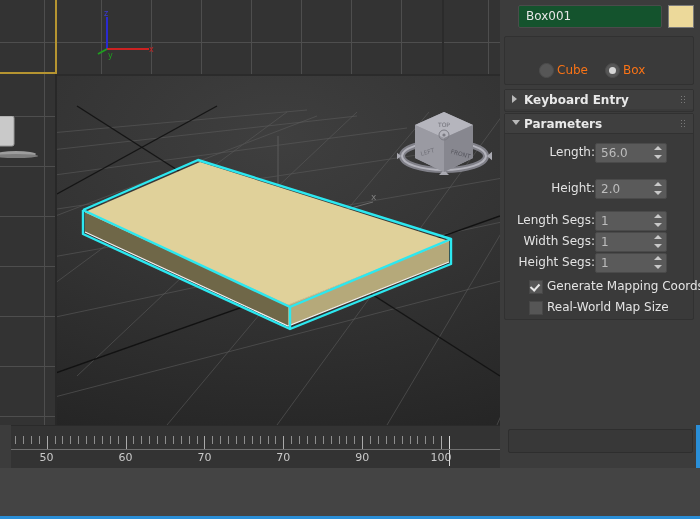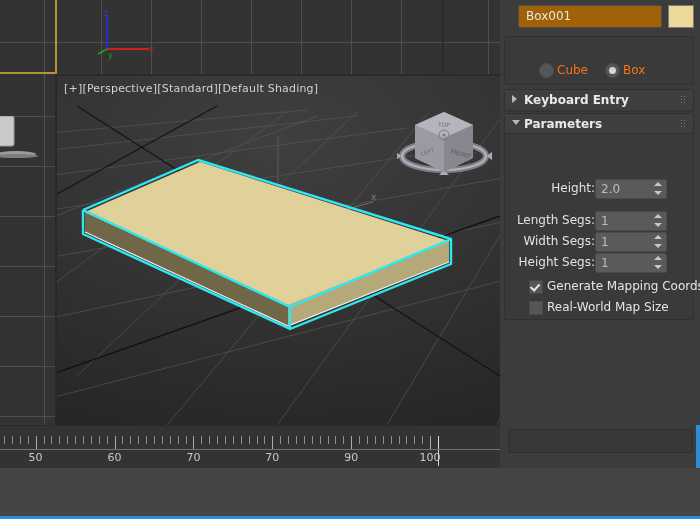--- a/index.html
+++ b/index.html
@@ -35,21 +35,21 @@
   
   #persp-svg{position:absolute;left:0;top:0;width:443px;height:349px;}
 
   
   #box-obj{position:absolute;left:0;top:0;width:443px;height:349px;}
 
   
   #viewcube{position:absolute;left:340px;top:24px;width:95px;height:80px;}
 
   
-  #trackbar{position:absolute;left:0;top:425px;width:500px;height:43px;background:#333333;border-top:1px solid #2a2a2a;text-align:right;}
+  #trackbar{position:absolute;left:11px;top:425px;width:500px;height:43px;background:#333333;border-top:1px solid #2a2a2a;text-align:right;}
   #ruler{position:absolute;left:0;top:10px;width:500px;height:20px;}
   .tick{position:absolute;top:0;width:1px;background:#8e8e8e;}
   .tick.major{height:14px;background:#aaaaaa;}
   .tick.minor{height:8px;}
   .tlabel{position:absolute;top:15px;transform:translateX(-50%);font-size:11px;color:#c9c9c9;}
   #ruler-base{position:absolute;left:0;top:23px;width:500px;height:1px;background:#6f6f6f;}
   #timecursor{position:absolute;top:0;width:1px;height:30px;background:#d8d8d8;}
 
   
   #trackbar-right{position:absolute;left:500px;top:425px;width:200px;height:43px;background:#3c3c3c;}
@@ -58,21 +58,21 @@
   
   #statusbar{position:absolute;left:0;top:468px;width:700px;height:51px;background:#444444;}
 
   #bottom-accent{position:absolute;left:0;top:516px;width:700px;height:3px;background:#2a8fd8;}
 
   
   #cmdpanel{position:absolute;left:500px;top:0;width:200px;height:425px;background:#3c3c3c;}
   #panel-edge{position:absolute;left:696px;top:0;width:4px;height:468px;background:#2a8fd8;}
 
   #name-row{position:absolute;left:8px;top:5px;width:184px;height:22px;}
-  #name-field{position:absolute;left:10px;top:0px;width:142px;height:21px;background:#a16207;border:1px solid #4b4b4b;border-radius:2px;}
+  #name-field{position:absolute;left:10px;top:0px;width:142px;height:21px;background:#14532d;border:1px solid #4b4b4b;border-radius:2px;}
   #name-text{position:absolute;left:7px;top:3px;font-size:12px;color:#e6e6e6;}
   #color-swatch{position:absolute;left:160px;top:0px;width:24px;height:21px;background:#ecd99a;border:1px solid #7a7a7a;}
 
   .rollout{position:absolute;left:4px;width:188px;background:#3a3a3a;border:1px solid #313131;border-radius:2px;}
   .rollout-head{position:relative;height:19px;background:#3f3f3f;border-bottom:1px solid #313131;}
   .rollout-title{position:absolute;left:19px;top:3px;font-size:12px;font-weight:bold;color:#e9e9e9;}
   .arrow{position:absolute;left:7px;top:6px;width:0;height:0;}
   .arrow.down{border-left:4px solid transparent;border-right:4px solid transparent;border-top:5px solid #b9b9b9;}
   .arrow.right{border-top:4px solid transparent;border-bottom:4px solid transparent;border-left:5px solid #b9b9b9;top:5px;}
   .grip{position:absolute;right:6px;top:5px;width:7px;height:9px;
@@ -203,21 +203,20 @@
         <polygon points="47,12 76,25 47,38 18,25" fill="#b5b5bd"></polygon>
         <polygon points="18,25 47,38 47,72 18,58" fill="#9a9aa2"></polygon>
         <polygon points="76,25 47,38 47,72 76,58" fill="#87878f"></polygon>
         <text x="47" y="27" fill="#6e6e76" font-size="6" text-anchor="middle" font-family="DejaVu Sans">TOP</text>
         <text x="31" y="54" fill="#6e6e76" font-size="6" text-anchor="middle" font-family="DejaVu Sans" transform="rotate(-16 31 54)">LEFT</text>
         <text x="63" y="56" fill="#55555d" font-size="6" text-anchor="middle" font-family="DejaVu Sans" transform="rotate(16 63 56)">FRONT</text>
         <circle cx="47" cy="35" r="5" fill="none" stroke="#7b7b83" stroke-width="1"></circle>
         <circle cx="47" cy="35" r="1.6" fill="#7b7b83"></circle>
       </svg>
 
-      <div id="vp-persp-label">[+][Perspective][Standard][Default Shading]</div>
     </div>
   </div>
 
   <div id="trackbar">
     <div id="ruler">
         <div class="tick minor" style="left: 4px;"></div>
         <div class="tick minor" style="left: 11.9px;"></div>
         <div class="tick minor" style="left: 19.8px;"></div>
         <div class="tick minor" style="left: 27.7px;"></div>
         <div class="tick major" style="left: 35.6px;"></div>
@@ -350,20 +349,30 @@
       </div>
     </div>
 
     <div class="rollout" id="ro-params">
       <div class="rollout-head">
         <div class="arrow down"></div>
         <div class="rollout-title">Parameters</div>
         <div class="grip"></div>
       </div>
 
+      <div class="prow" style="left:0;top:29px;width:186px">
+        <div class="plabel" style="right:96px">Length:</div>
+        <div class="spin" style="left:90px;top:0;width:70px">
+          <div class="val">56.0</div>
+          <div class="arrows">
+              <i class="up"></i>
+              <i class="dn"></i>
+            </div>
+        </div>
+      </div>
 
 
       <div class="prow" style="left:0;top:65px;width:186px">
         <div class="plabel" style="right:96px">Height:</div>
         <div class="spin" style="left:90px;top:0;width:70px">
           <div class="val">2.0</div>
           <div class="arrows">
               <i class="up"></i>
               <i class="dn"></i>
             </div>

